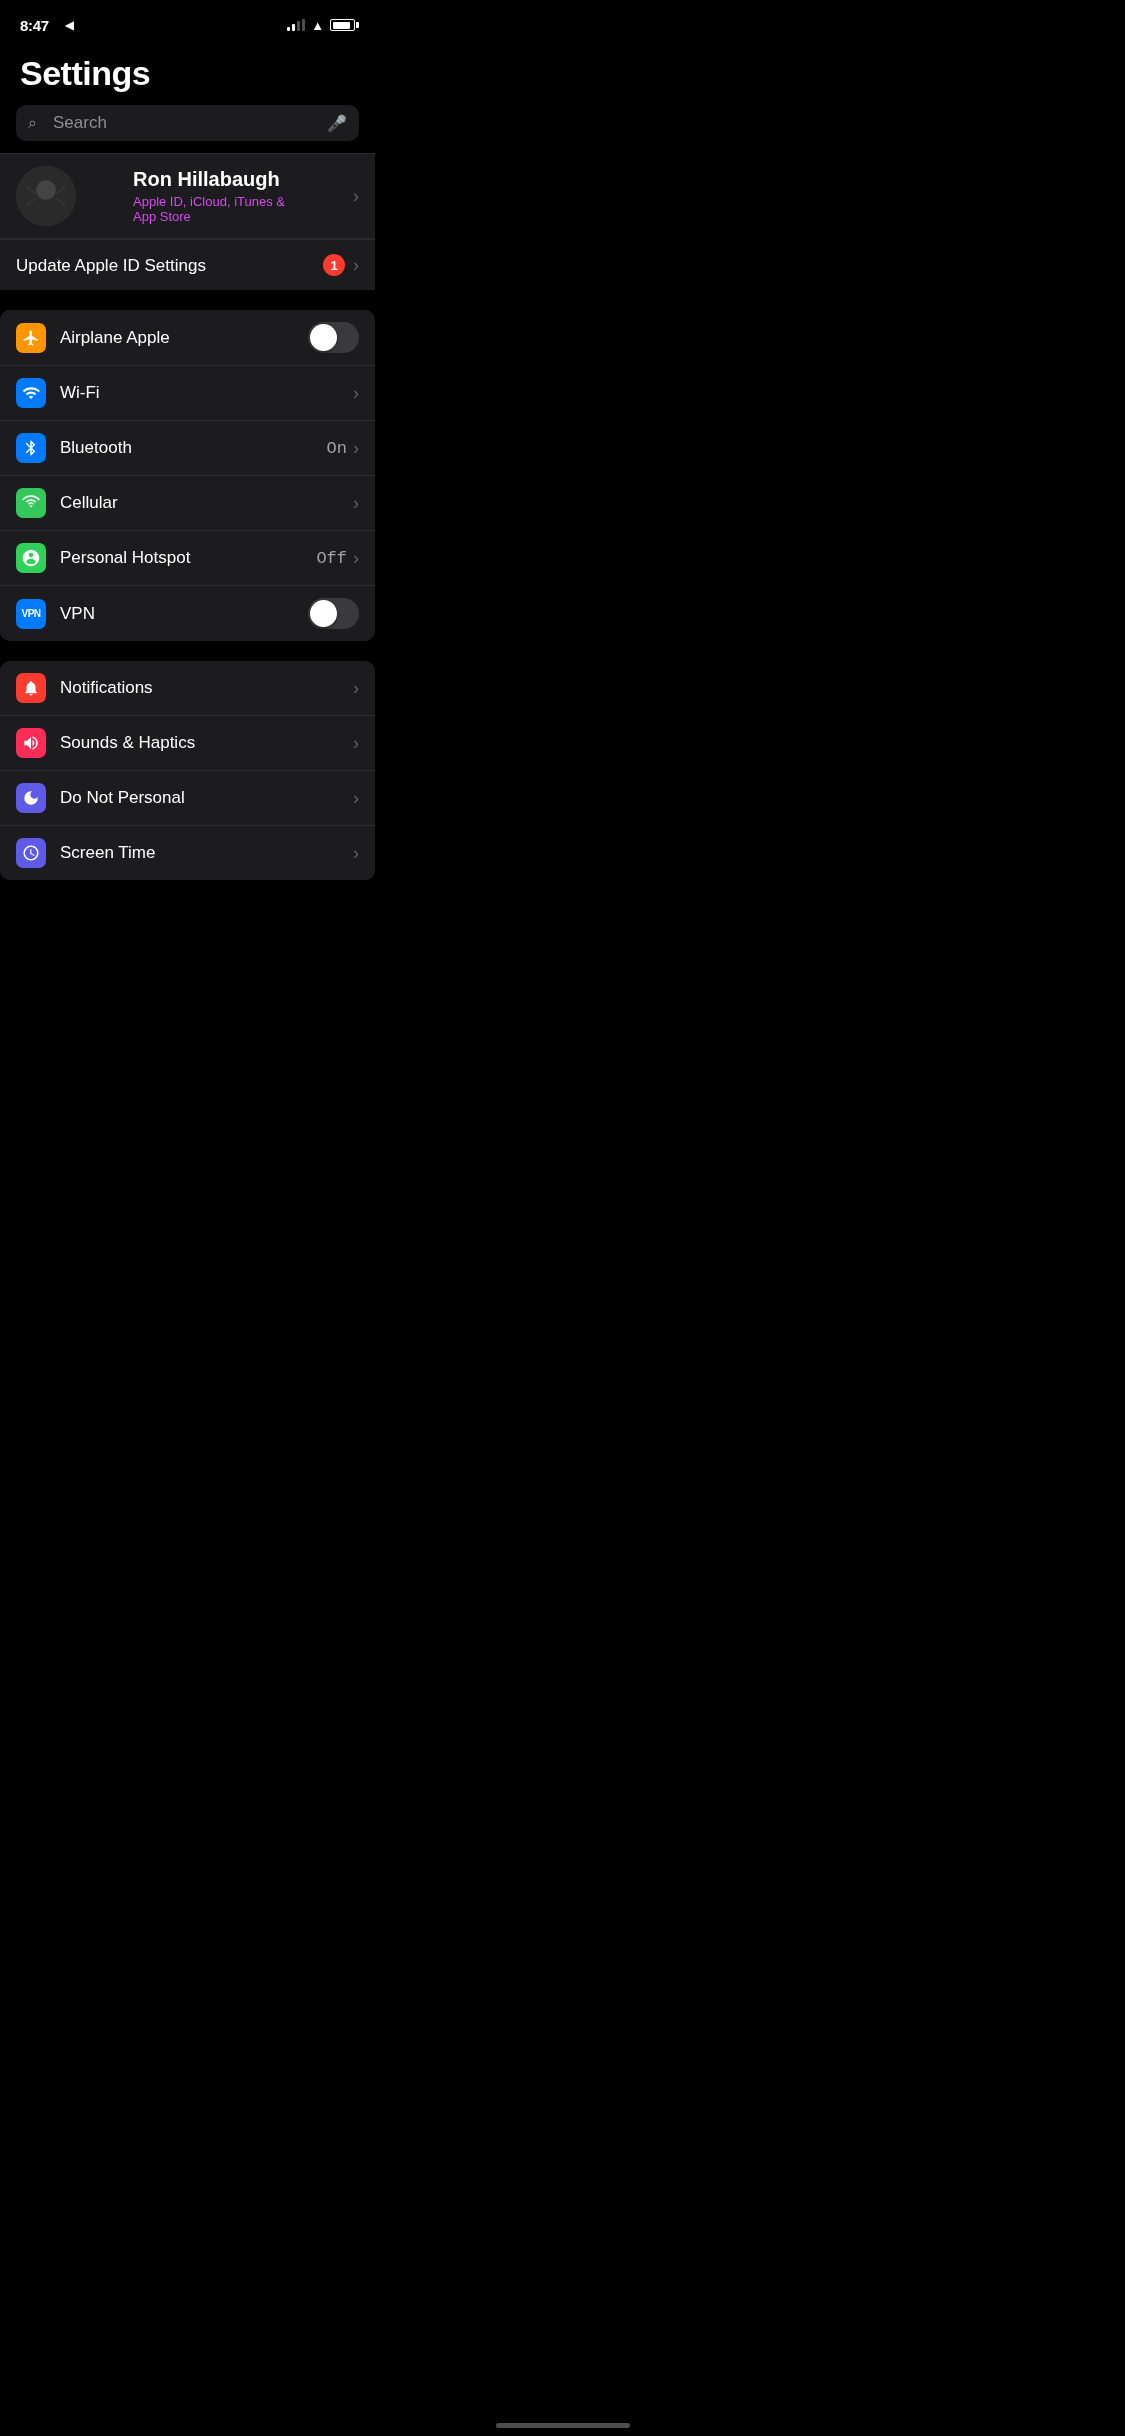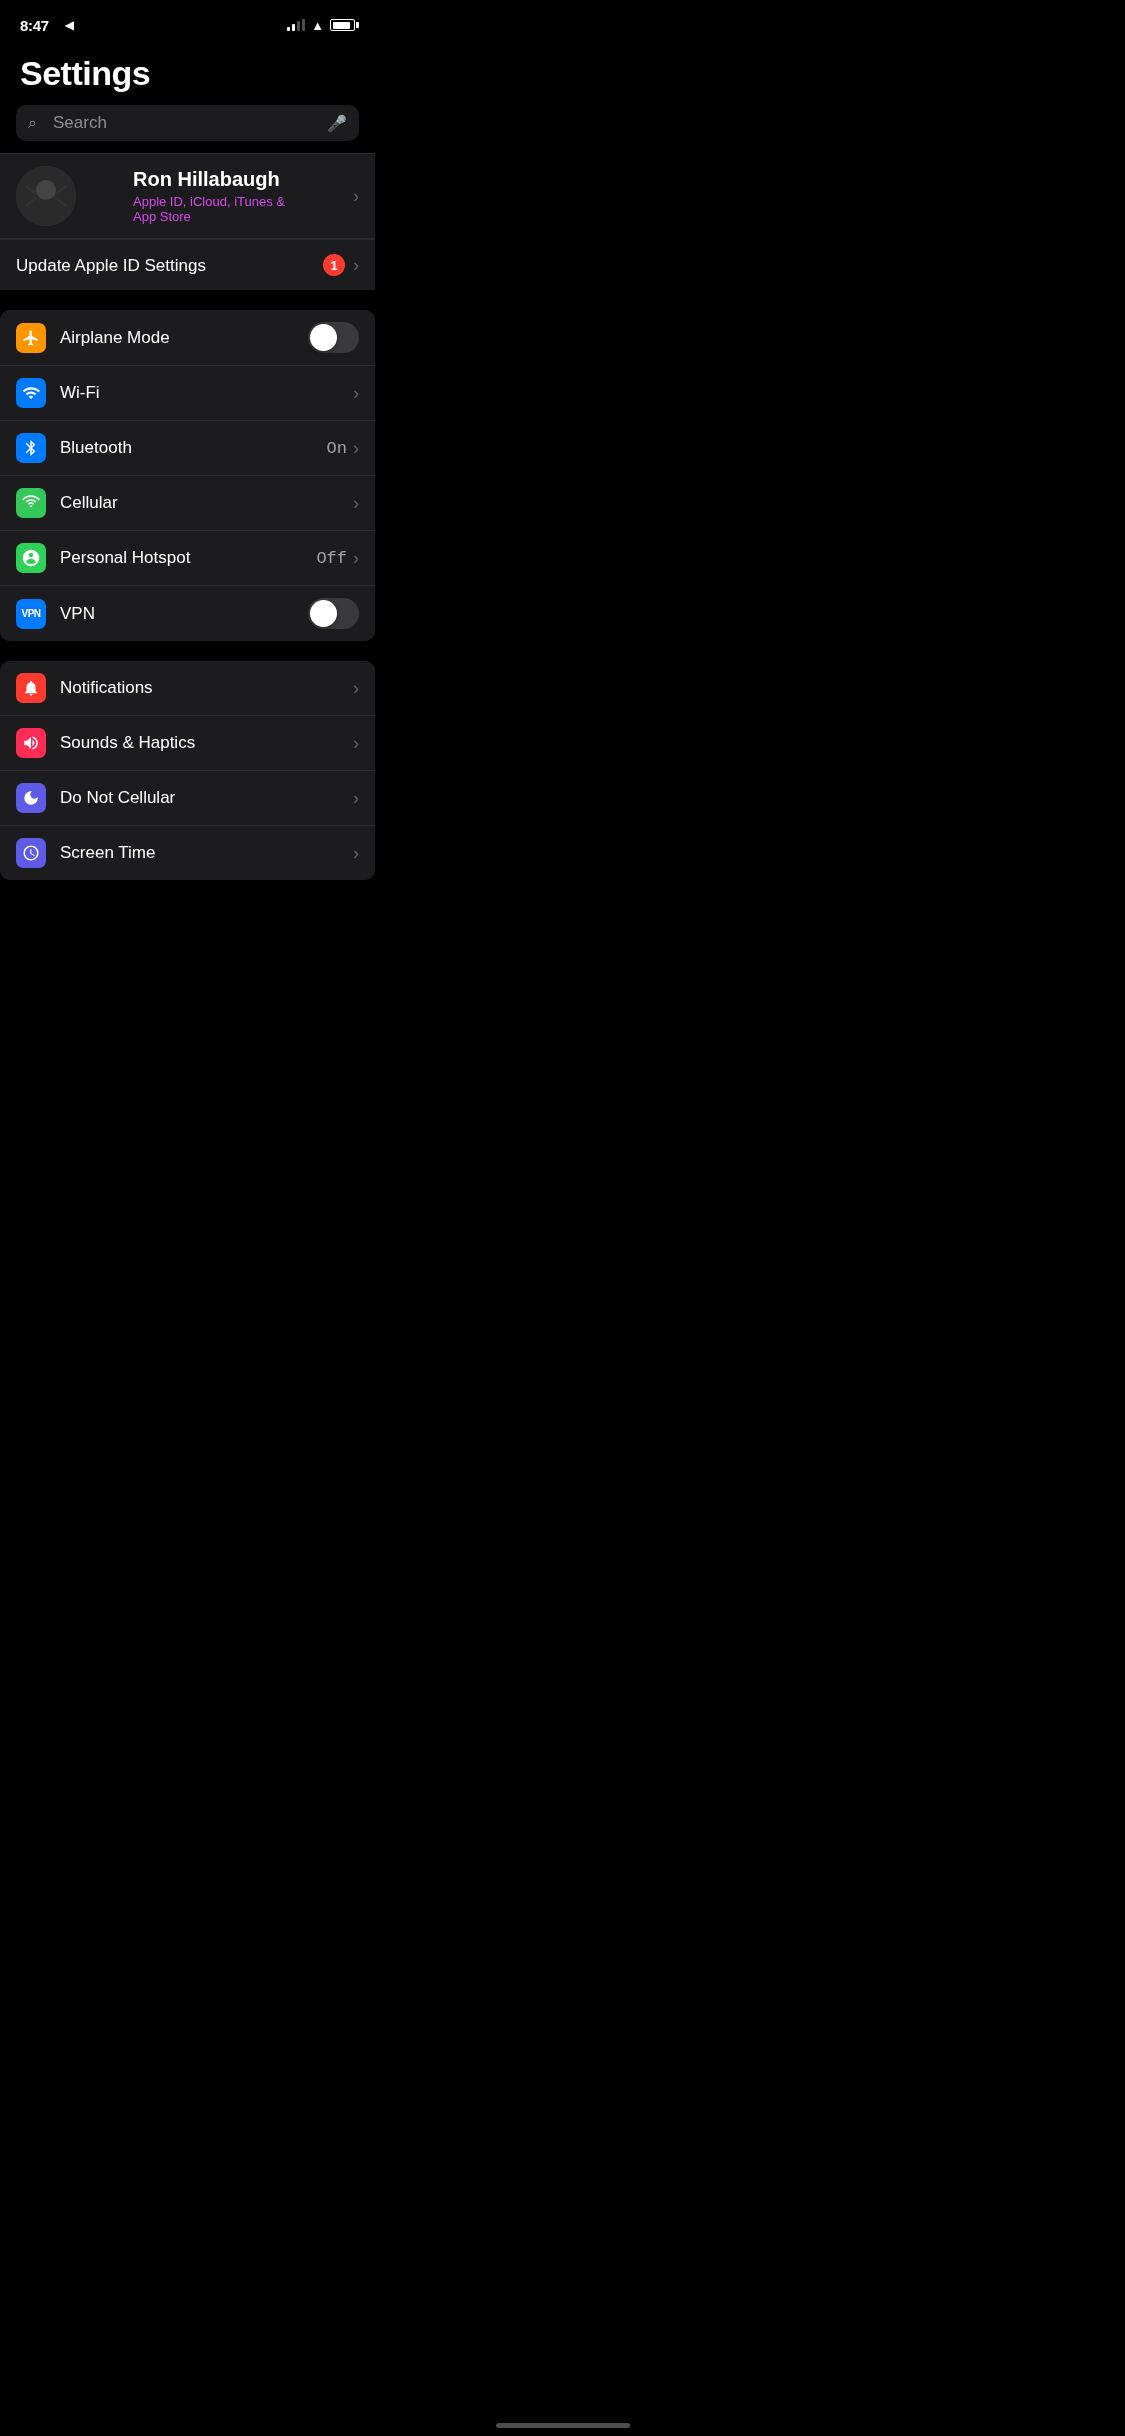--- a/index.html
+++ b/index.html
@@ -350,21 +350,21 @@
 <div class="section-spacer"></div>
 
 <div class="settings-section">
 
   <div class="settings-row">
     <div class="settings-icon icon-orange">
       <svg width="18" height="18" viewBox="0 0 24 24" fill="white">
         <path d="M21 16v-2l-8-5V3.5c0-.83-.67-1.5-1.5-1.5S10 2.67 10 3.5V9l-8 5v2l8-2.5V19l-2 1.5V22l3.5-1 3.5 1v-1.5L13 19v-5.5l8 2.5z"></path>
       </svg>
     </div>
-    <span class="settings-label">Airplane Mode</span>
+    <span class="settings-label">Airplane Apple</span>
     <div class="toggle">
       <div class="toggle-thumb"></div>
     </div>
   </div>
 
   <div class="settings-row">
     <div class="settings-icon icon-blue">
       <svg width="18" height="18" viewBox="0 0 24 24" fill="white">
         <path d="M1 9l2 2c5.07-5.07 13.93-5.07 19 0l2-2C16.93 2.93 7.08 2.93 1 9zm8 8l3 3 3-3c-1.65-1.66-4.34-1.66-6 0zm-4-4l2 2c2.76-2.76 7.24-2.76 10 0l2-2C15.14 9.14 8.87 9.14 5 13z"></path>
       </svg>
@@ -439,21 +439,21 @@
     <span class="settings-label">Sounds &amp; Haptics</span>
     <span class="chevron">›</span>
   </div>
 
   <div class="settings-row">
     <div class="settings-icon icon-indigo">
       <svg width="18" height="18" viewBox="0 0 24 24" fill="white">
         <path d="M12 3a9 9 0 1 0 9 9c0-.46-.04-.92-.1-1.36-.98 1.37-2.58 2.26-4.4 2.26-2.98 0-5.4-2.42-5.4-5.4 0-1.81.89-3.42 2.26-4.4-.44-.06-.9-.1-1.36-.1z"></path>
       </svg>
     </div>
-    <span class="settings-label">Do Not Cellular</span>
+    <span class="settings-label">Do Not Personal</span>
     <span class="chevron">›</span>
   </div>
 
   <div class="settings-row">
     <div class="settings-icon icon-indigo">
       <svg width="18" height="18" viewBox="0 0 24 24" fill="white">
         <path d="M11.99 2C6.47 2 2 6.48 2 12s4.47 10 9.99 10C17.52 22 22 17.52 22 12S17.52 2 11.99 2zM12 20c-4.42 0-8-3.58-8-8s3.58-8 8-8 8 3.58 8 8-3.58 8-8 8zm.5-13H11v6l5.25 3.15.75-1.23-4.5-2.67V7z"></path>
       </svg>
     </div>
     <span class="settings-label">Screen Time</span>

